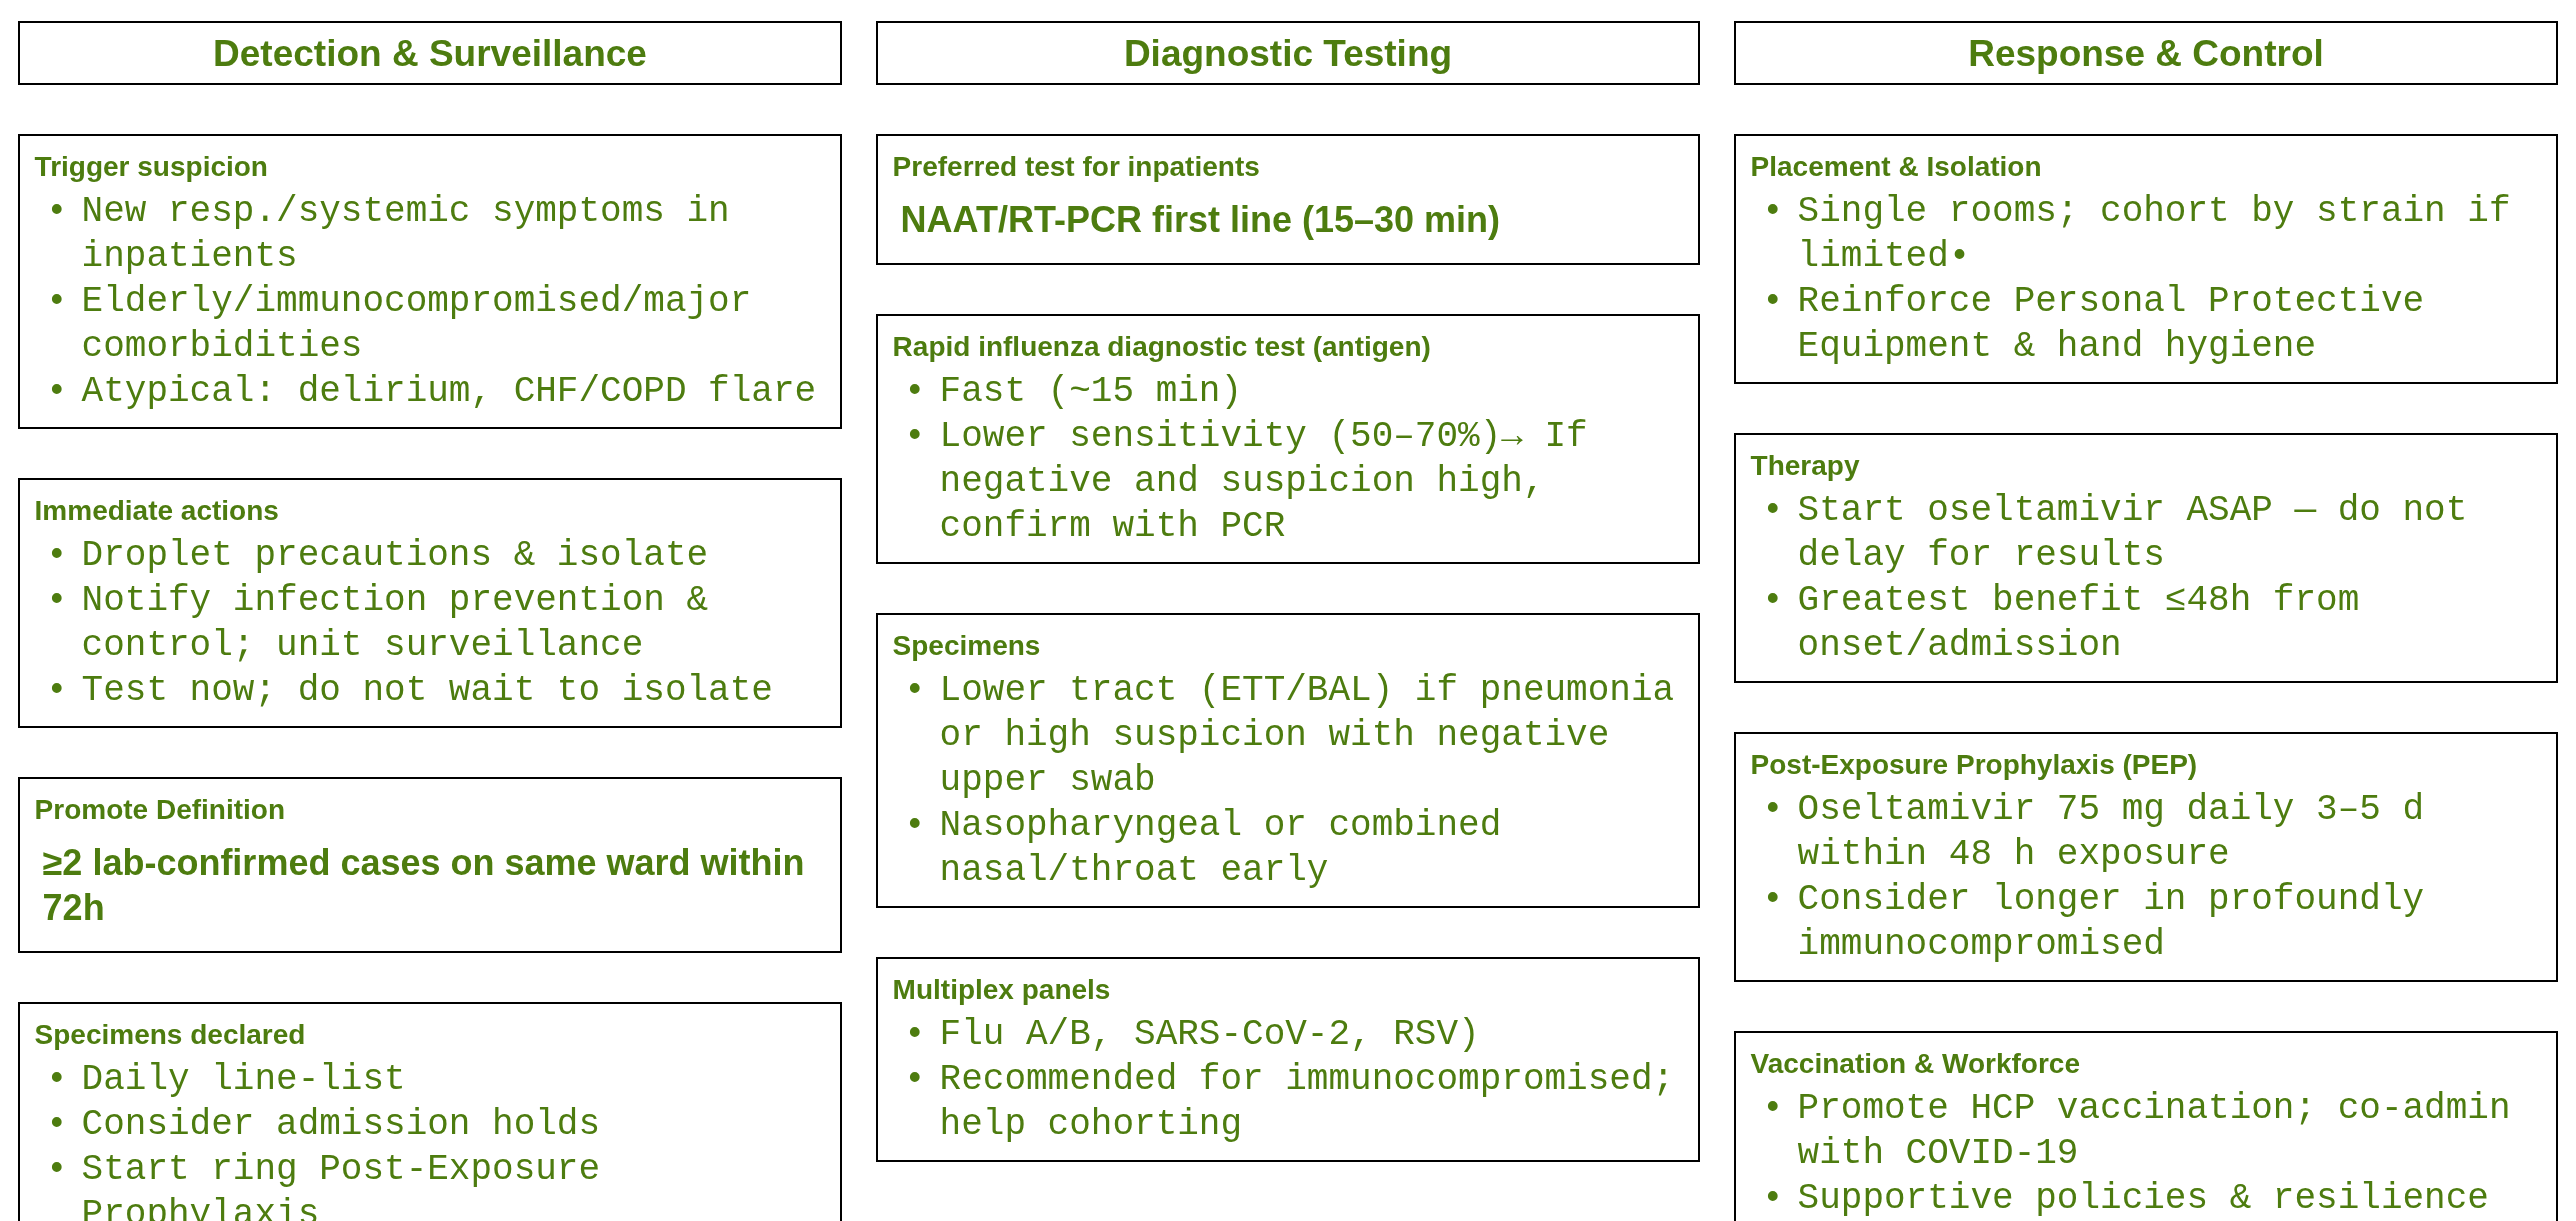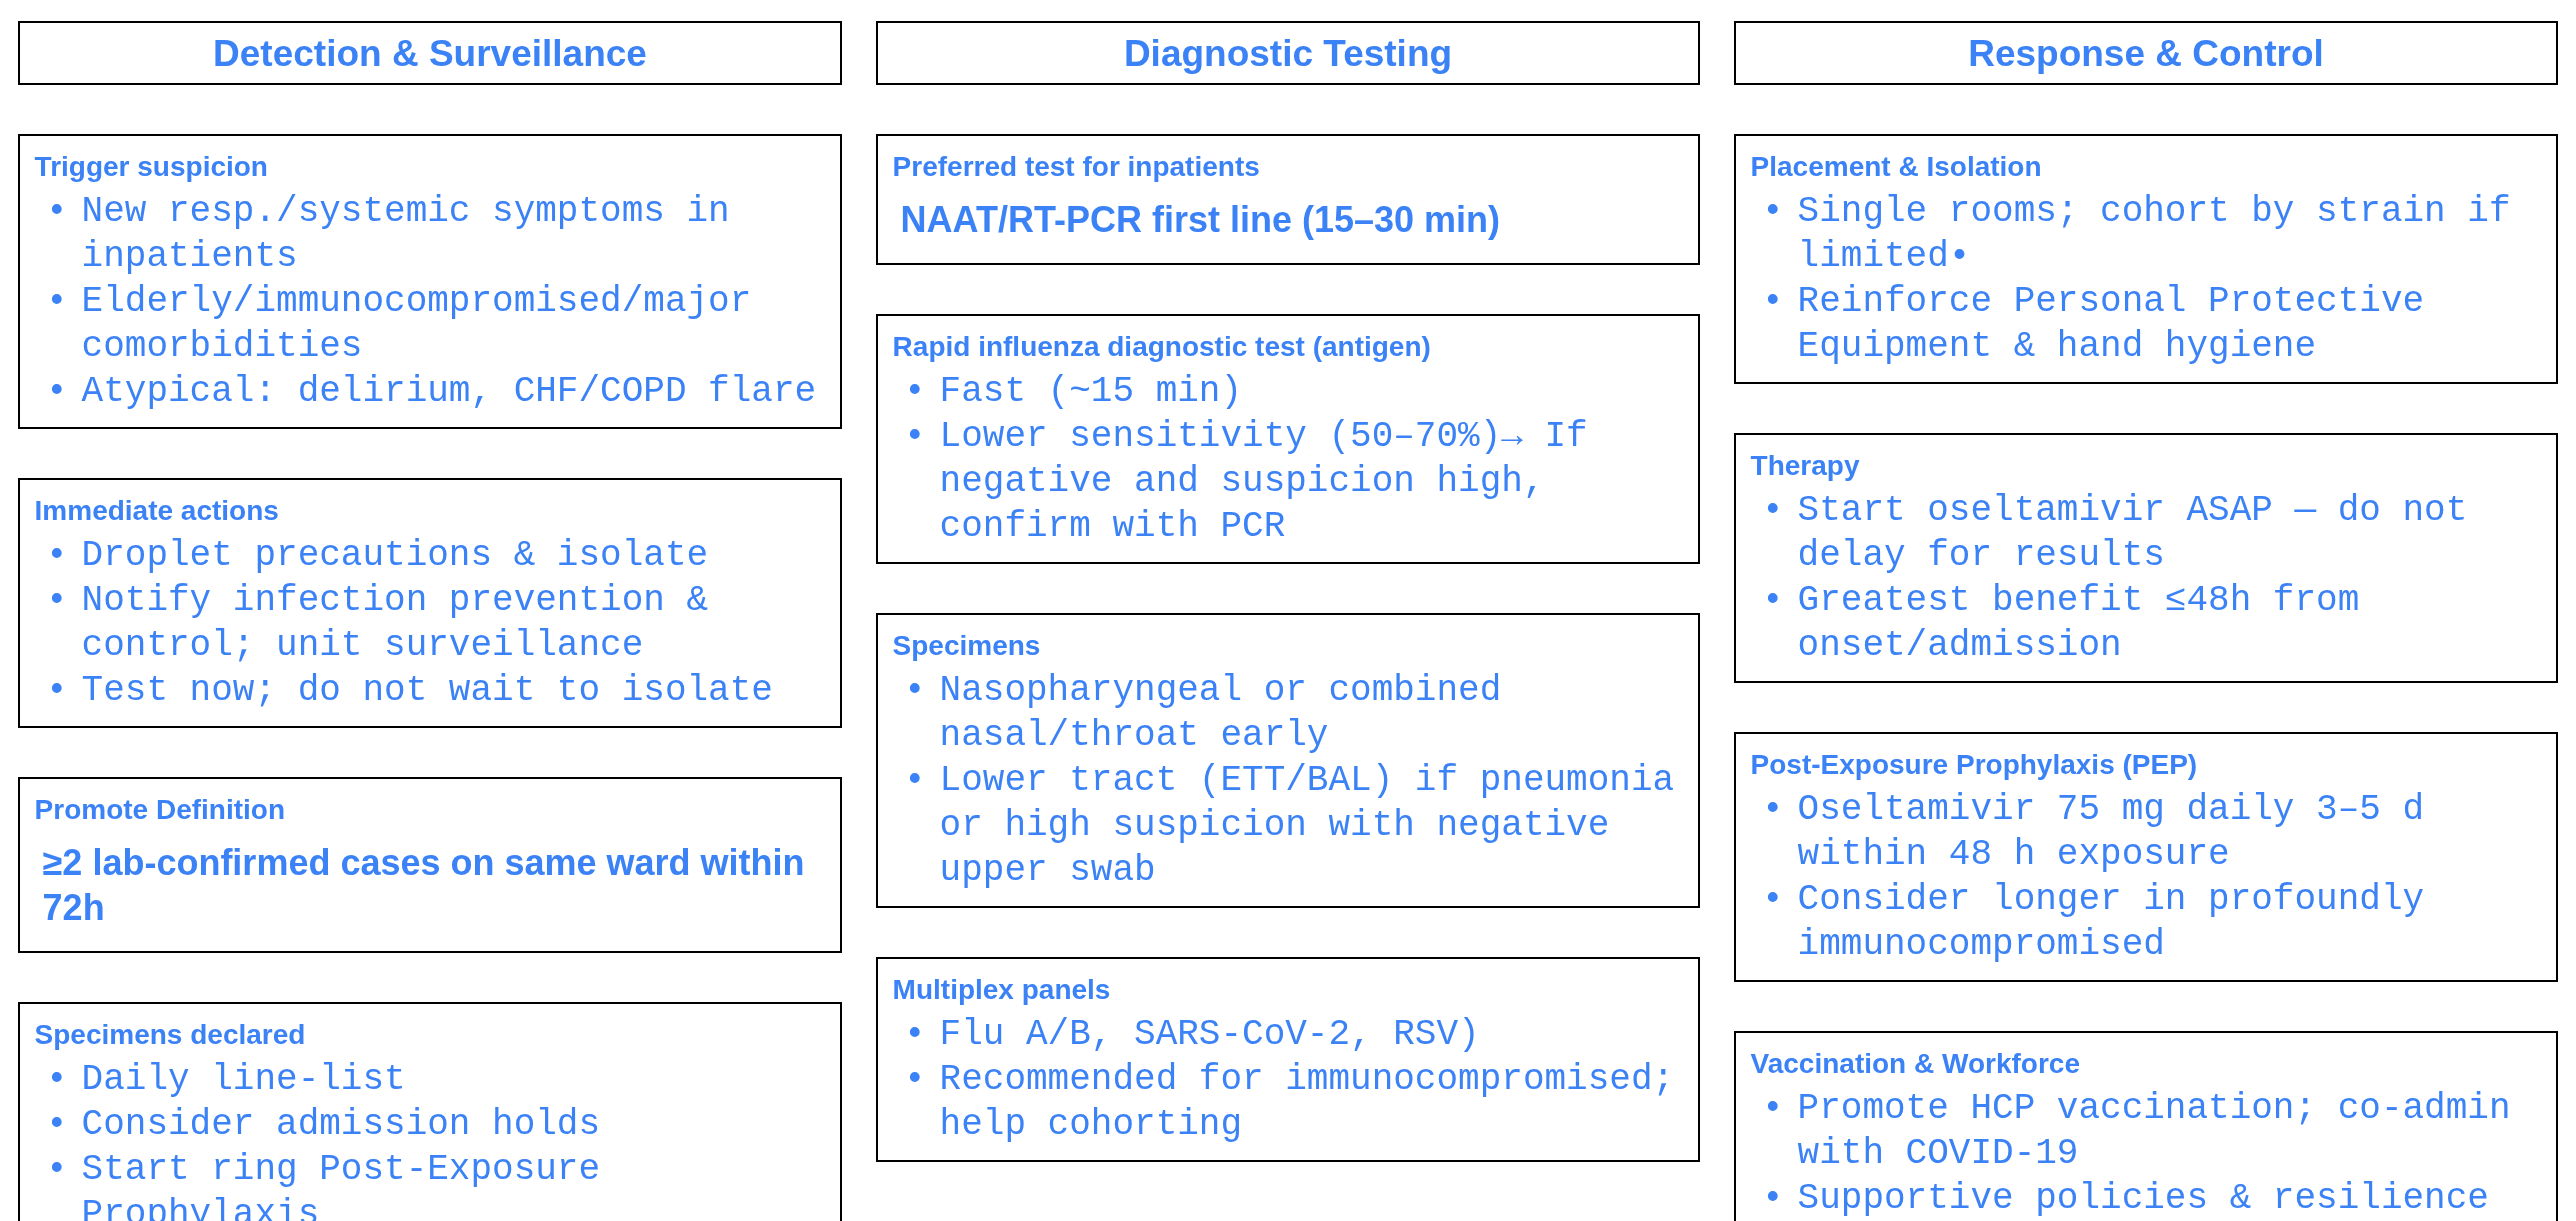--- a/index.html
+++ b/index.html
@@ -5,21 +5,21 @@
   * { box-sizing: border-box; }
   html, body { margin: 0; padding: 0; background: #ffffff; }
   .page {
     width: 2576px;
     height: 1221px;
     padding: 21px 18px 35px 18px;
     display: flex;
     gap: 34px;
     overflow: hidden;
     font-family: "Liberation Sans", sans-serif;
-    color: #3b82f6;
+    color: #4d7c0f;
     background: #ffffff;
   }
   .column {
     flex: 1 1 0;
     display: flex;
     flex-direction: column;
     gap: 49px;
     min-width: 0;
   }
   .col-header {
@@ -131,22 +131,22 @@
       <h3 class="box-title">Rapid influenza diagnostic test (antigen)</h3>
       <ul class="bullets">
         <li class="bullet">Fast (~15 min)</li>
         <li class="bullet">Lower sensitivity (50–70%)→ If negative and suspicion high, confirm with PCR</li>
       </ul>
     </section>
 
     <section class="box">
       <h3 class="box-title">Specimens</h3>
       <ul class="bullets">
+        <li class="bullet">Lower tract (ETT/BAL) if pneumonia or high suspicion with negative upper swab</li>
         <li class="bullet">Nasopharyngeal or combined nasal/throat early</li>
-        <li class="bullet">Lower tract (ETT/BAL) if pneumonia or high suspicion with negative upper swab</li>
       </ul>
     </section>
 
     <section class="box">
       <h3 class="box-title">Multiplex panels</h3>
       <ul class="bullets">
         <li class="bullet">Flu A/B, SARS-CoV-2, RSV)</li>
         <li class="bullet">Recommended for immunocompromised; help cohorting</li>
       </ul>
     </section>

